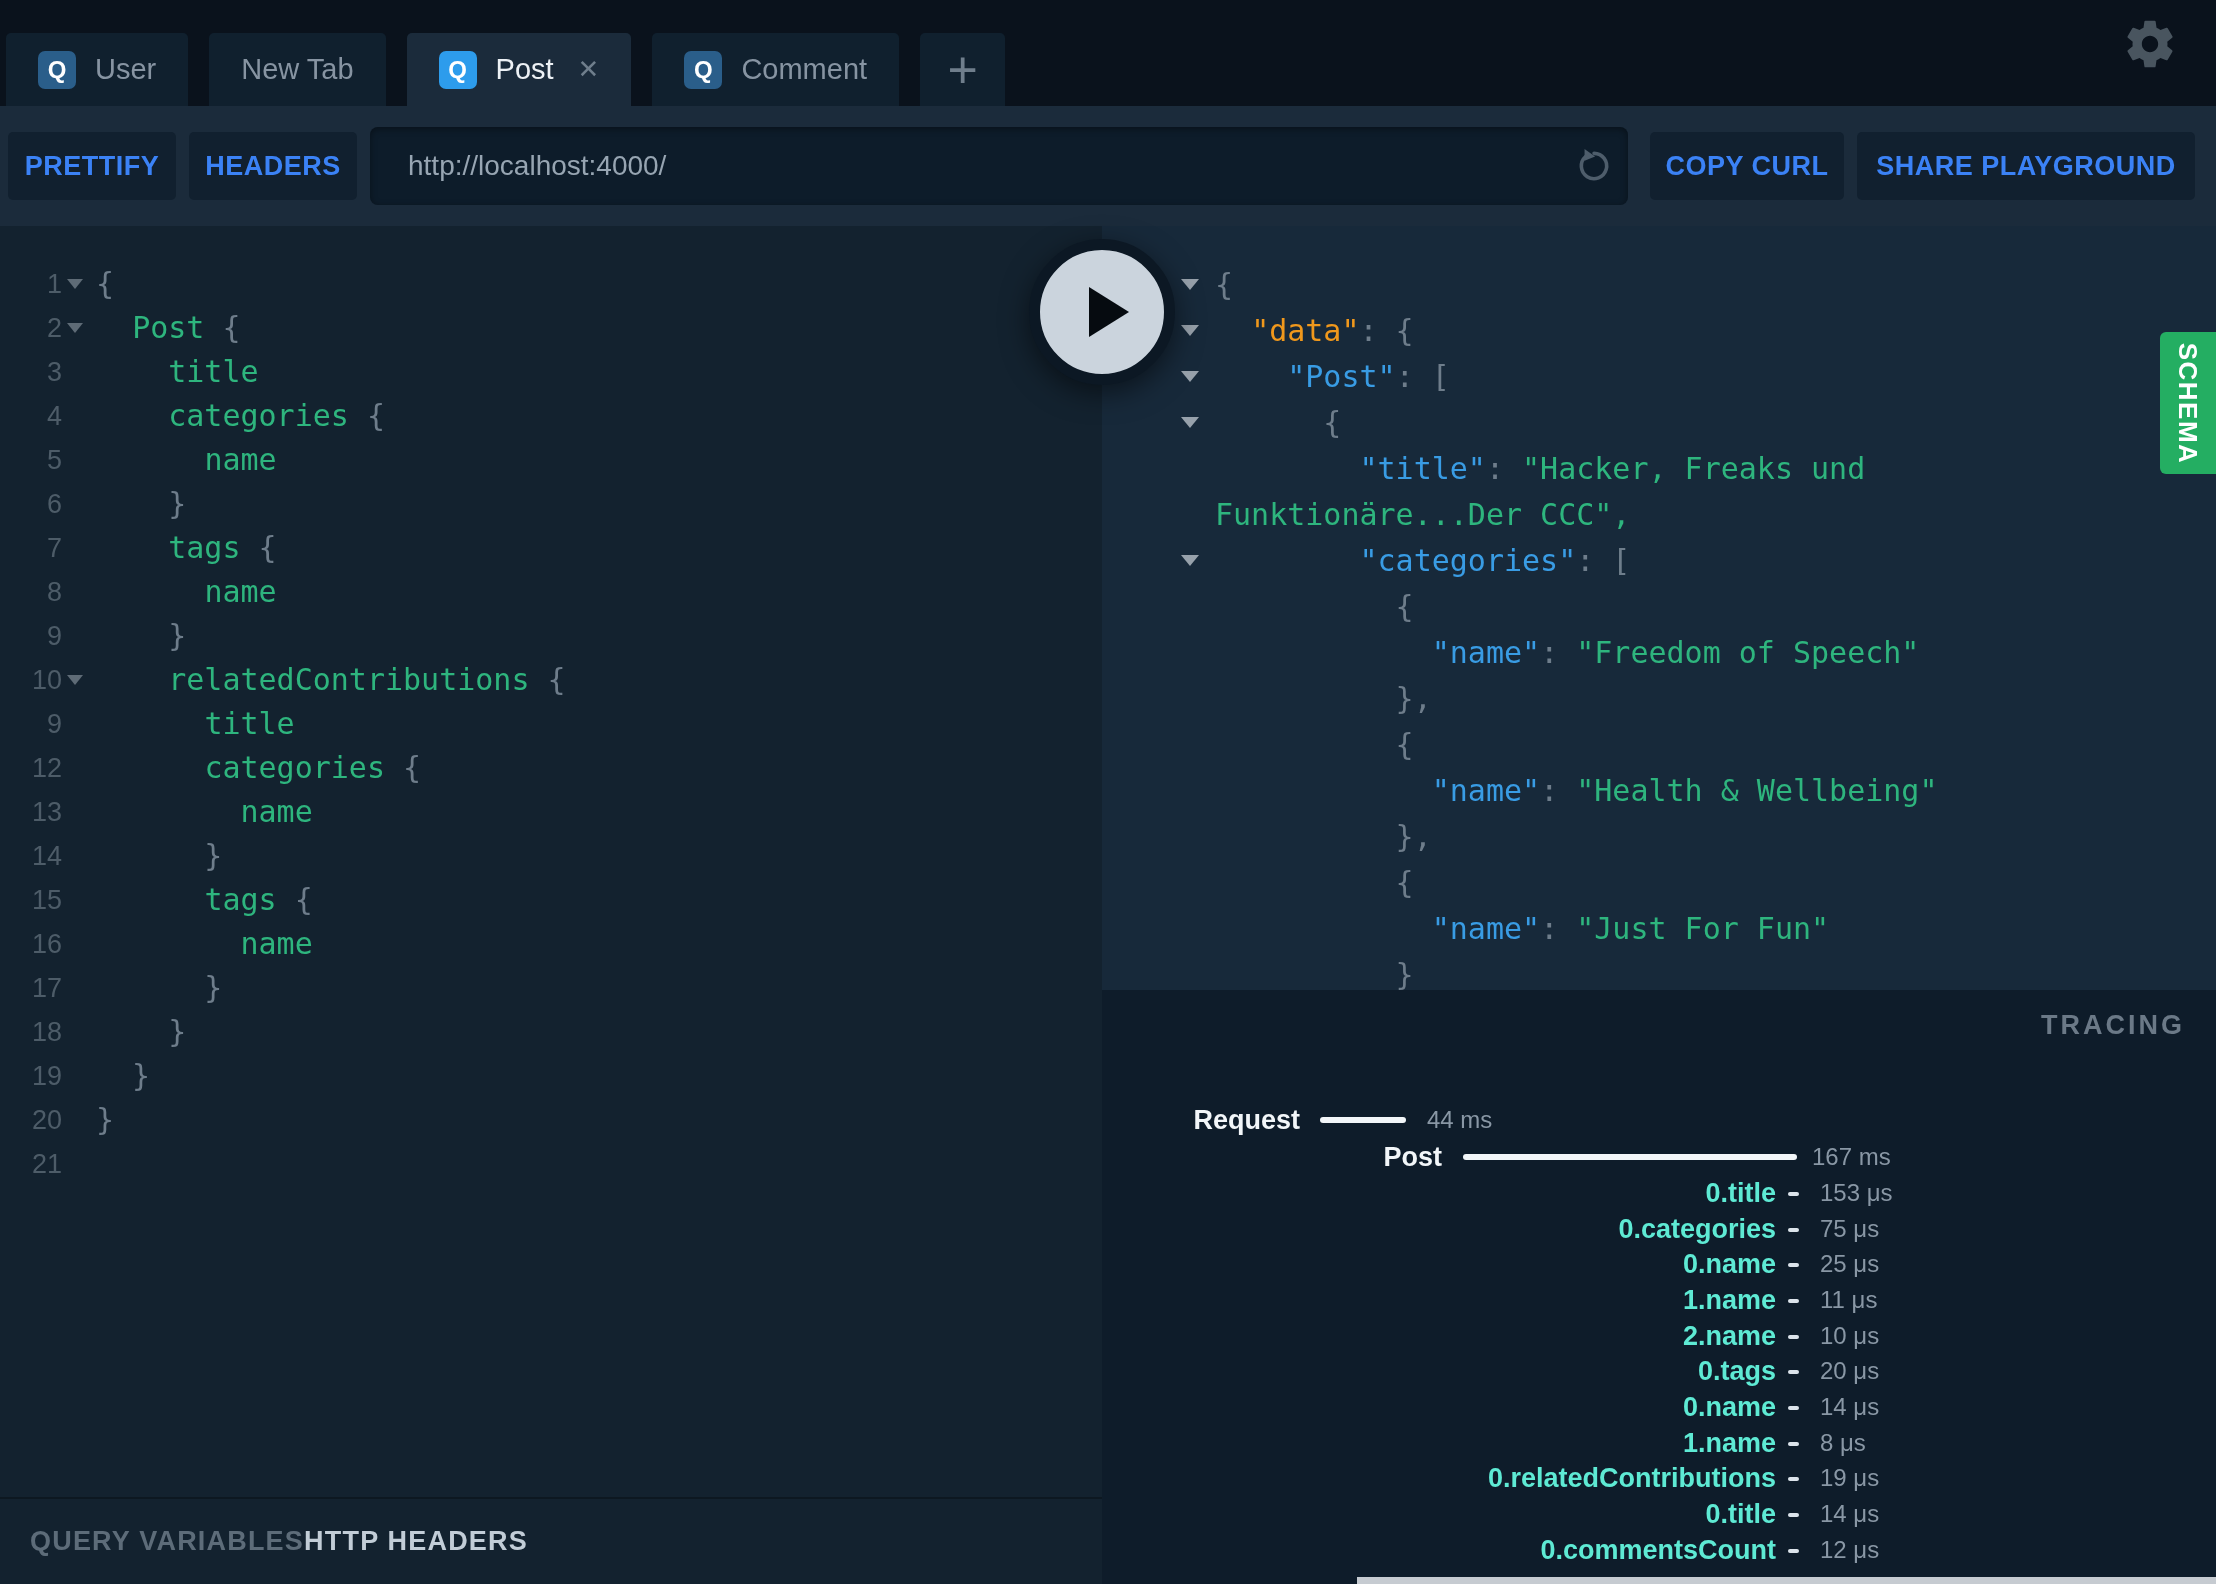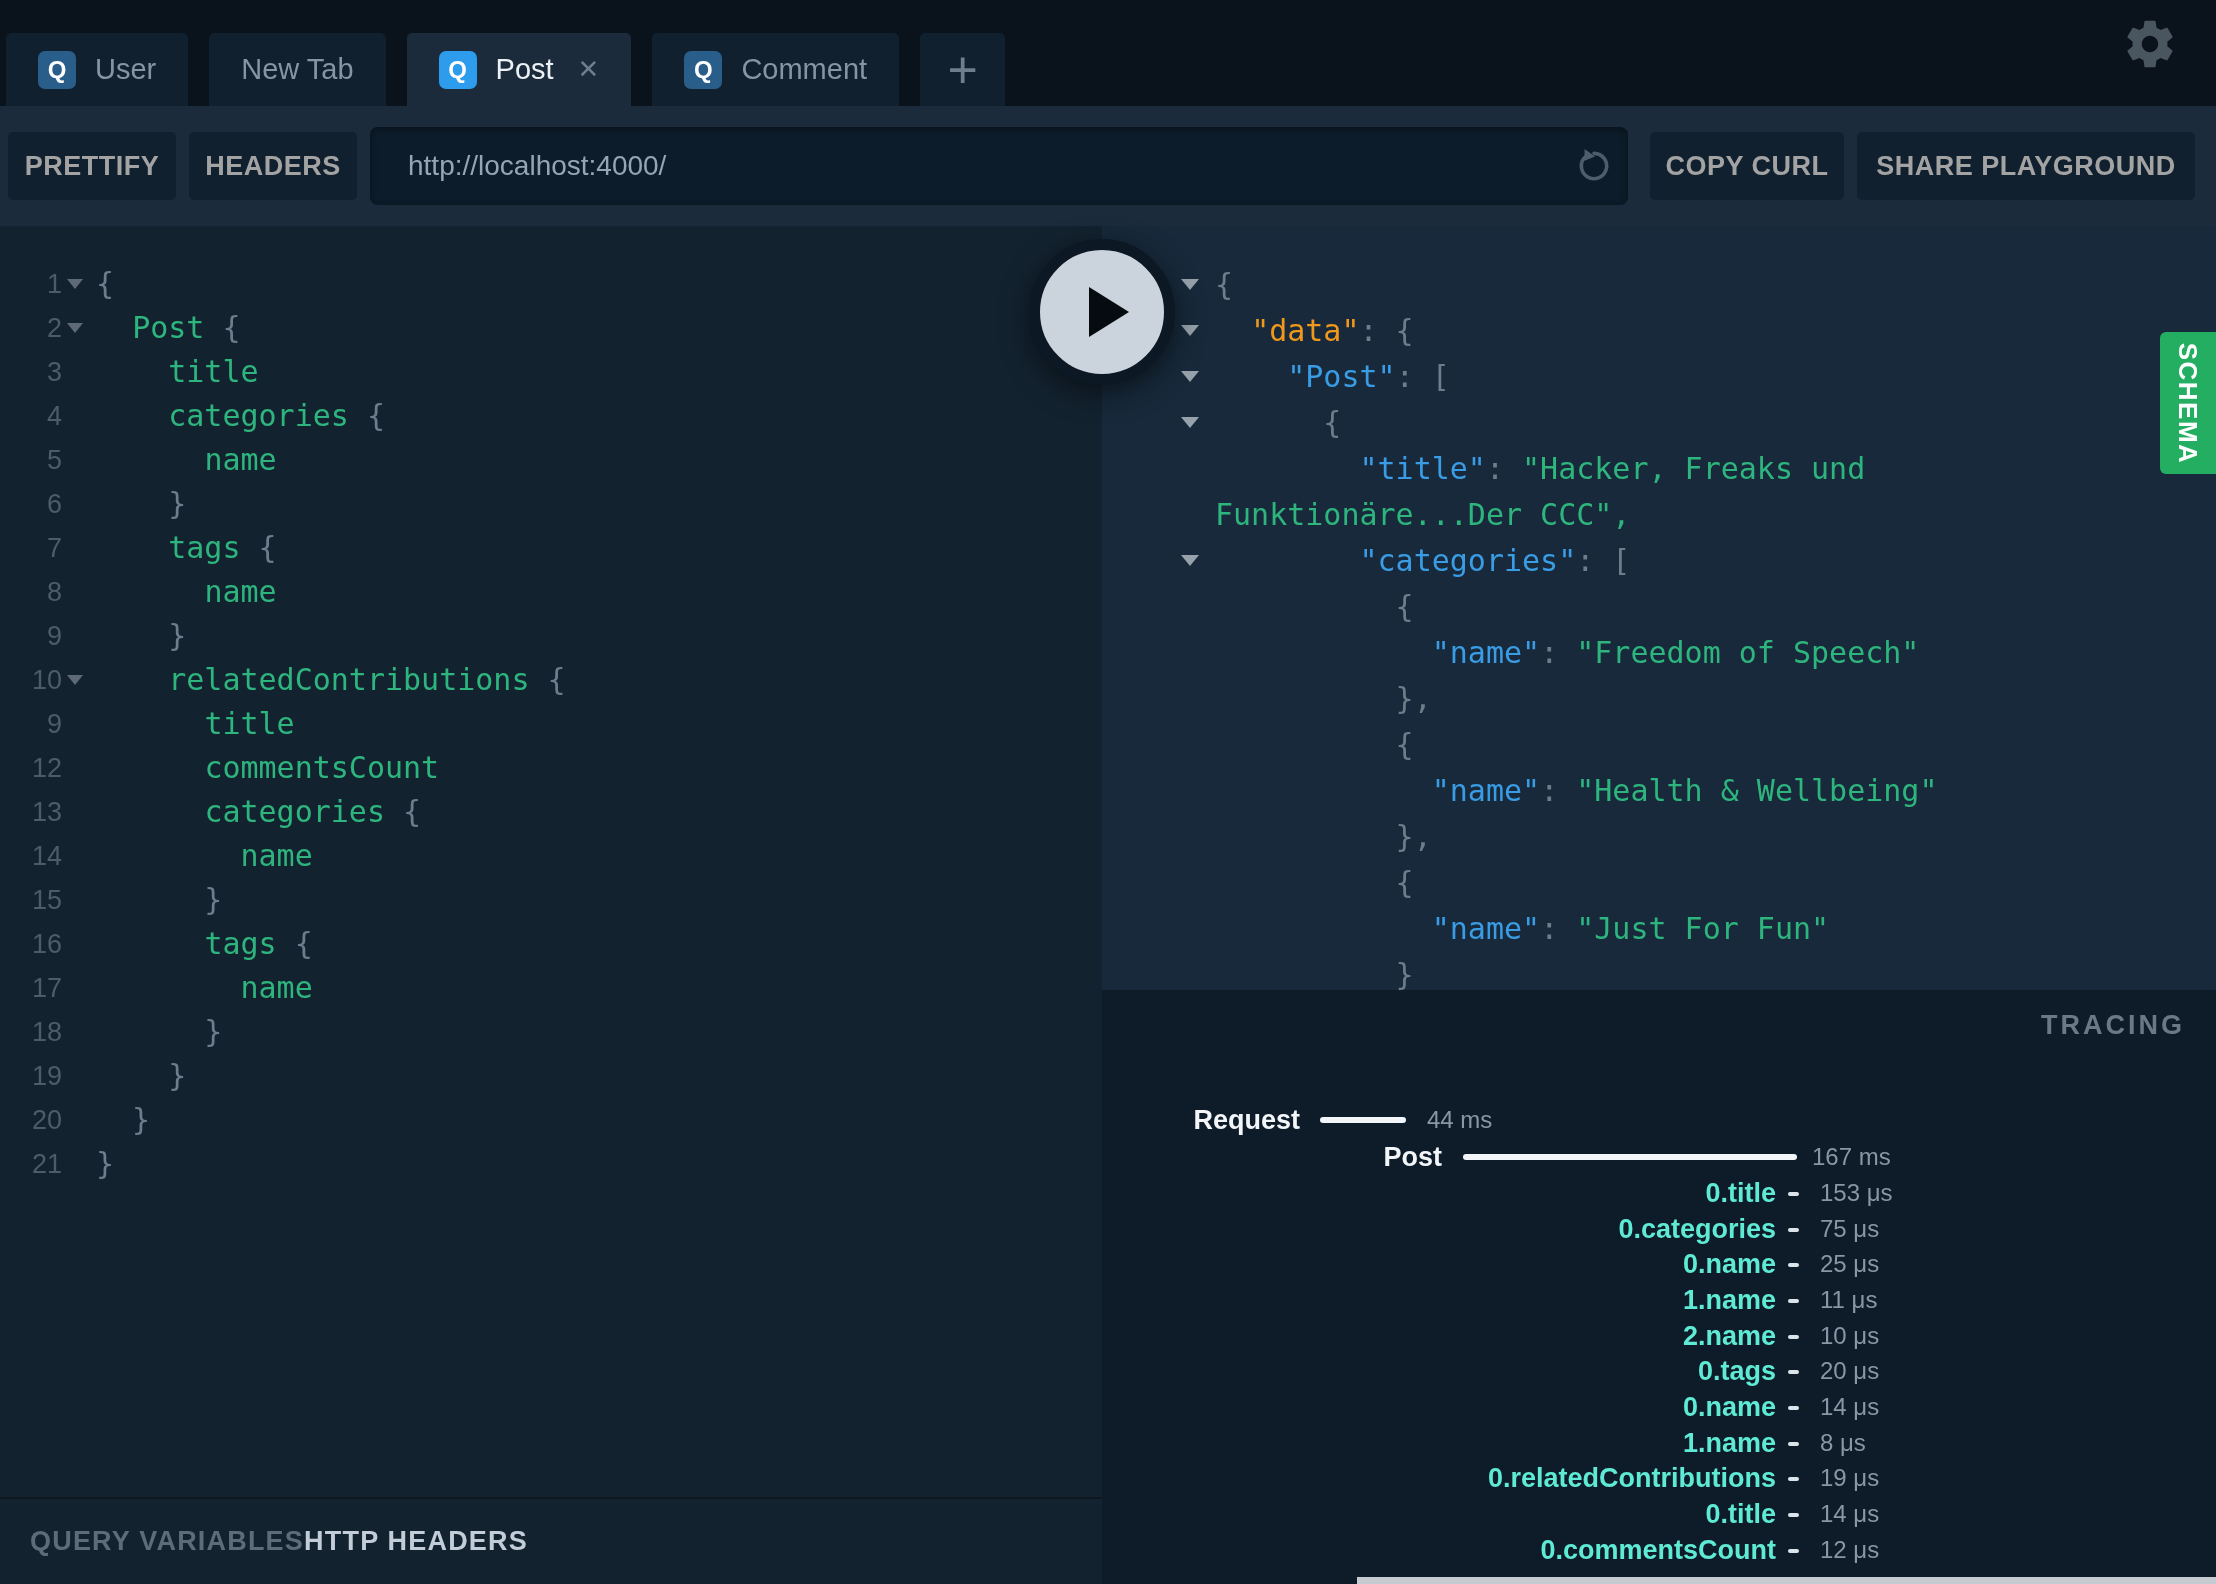--- a/index.html
+++ b/index.html
@@ -18,21 +18,21 @@
   .tlabel{font-size:29px;color:#8794A2;white-space:nowrap;}
   .tab.active .tlabel{color:#EDF1F5;}
   .tclose{margin-left:24px;font-size:26px;color:#6F7E8C;}
   .plus{width:85px;height:73px;background:var(--bg_tab,#10202E);border-radius:5px 5px 0 0;display:flex;
         align-items:center;justify-content:center;font-size:52px;font-weight:300;color:#6F7E8C;cursor:pointer;flex:none;}
   .gear{position:absolute;right:38px;top:16px;width:56px;height:56px;cursor:pointer;}
 
   
   .toolbar{position:absolute;left:0;top:106px;width:100%;height:120px;background:var(--bg_active,#1B2B3B);
            display:flex;align-items:center;padding:0 21px 0 8px;box-sizing:border-box;}
-  .tbtn{height:68px;background:var(--bg_btn,#11202F);border:none;border-radius:5px;color:#a3a3a3;cursor:pointer;
+  .tbtn{height:68px;background:var(--bg_btn,#11202F);border:none;border-radius:5px;color:#3b82f6;cursor:pointer;
         font-family:"Liberation Sans",sans-serif;font-size:27px;font-weight:600;letter-spacing:.5px;margin-right:13px;flex:none;}
   .w-prettify{width:168px}.w-history{width:168px}.w-copycurl{width:194px;margin-left:22px}.w-share{width:338px;margin-right:0}
   .urlwrap{flex:1;height:78px;background:var(--bg_input,#0D1C2A);border-radius:8px;position:relative;
            box-shadow:inset 0 2px 7px rgba(0,0,0,.4);display:flex;align-items:center;}
   .urltext{padding-left:38px;font-size:28px;color:#97A5B2;}
   .refresh{position:absolute;right:16px;top:20px;width:38px;height:38px;cursor:pointer;}
 
   
   .left-pane{position:absolute;left:0;top:226px;width:1102px;height:1358px;background:var(--bg_editor,#13222F);}
   .gutter{position:absolute;left:0;top:36px;width:62px;text-align:right;}
@@ -158,21 +158,20 @@
         <div class="cline"><span class="tk-p">  </span><span class="tk-f">Post</span><span class="tk-p"> {</span></div>
         <div class="cline"><span class="tk-p">    </span><span class="tk-f">title</span></div>
         <div class="cline"><span class="tk-p">    </span><span class="tk-f">categories</span><span class="tk-p"> {</span></div>
         <div class="cline"><span class="tk-p">      </span><span class="tk-f">name</span></div>
         <div class="cline"><span class="tk-p">    }</span></div>
         <div class="cline"><span class="tk-p">    </span><span class="tk-f">tags</span><span class="tk-p"> {</span></div>
         <div class="cline"><span class="tk-p">      </span><span class="tk-f">name</span></div>
         <div class="cline"><span class="tk-p">    }</span></div>
         <div class="cline"><span class="tk-p">    </span><span class="tk-f">relatedContributions</span><span class="tk-p"> {</span></div>
         <div class="cline"><span class="tk-p">      </span><span class="tk-f">title</span></div>
-        <div class="cline"><span class="tk-p">      </span><span class="tk-f">commentsCount</span></div>
         <div class="cline"><span class="tk-p">      </span><span class="tk-f">categories</span><span class="tk-p"> {</span></div>
         <div class="cline"><span class="tk-p">        </span><span class="tk-f">name</span></div>
         <div class="cline"><span class="tk-p">      }</span></div>
         <div class="cline"><span class="tk-p">      </span><span class="tk-f">tags</span><span class="tk-p"> {</span></div>
         <div class="cline"><span class="tk-p">        </span><span class="tk-f">name</span></div>
         <div class="cline"><span class="tk-p">      }</span></div>
         <div class="cline"><span class="tk-p">    }</span></div>
         <div class="cline"><span class="tk-p">  }</span></div>
         <div class="cline"><span class="tk-p">}</span></div>
       </div>

